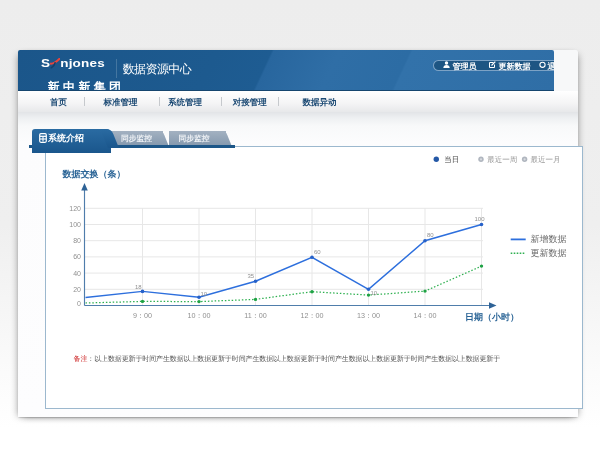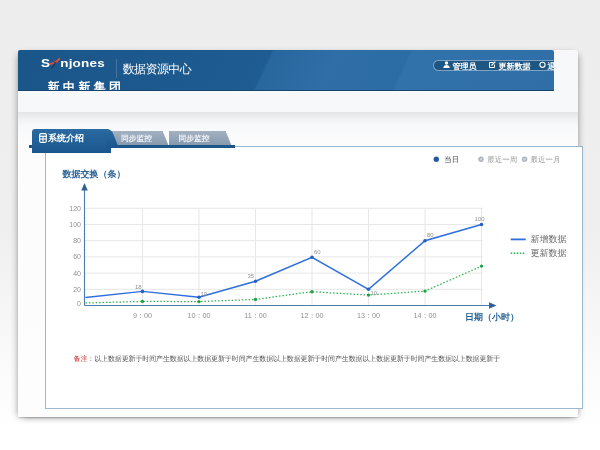--- a/index.html
+++ b/index.html
@@ -72,20 +72,31 @@
           <path d="M0.5 1.5 h4 v0 M0.5 1.5 v5 h5 v-3" stroke="#fff" stroke-width="1" fill="none"></path>
           <path d="M2.5 4.5 L6.3 0.7" stroke="#fff" stroke-width="1.2" fill="none"></path>
         </svg>
       <span style="left:65px">更新数据</span>
       <svg style="left:105px" width="7" height="7" viewBox="0 0 7 7">
           <circle cx="3.5" cy="3.8" r="2.6" stroke="#fff" stroke-width="1.1" fill="none"></circle>
         </svg>
       <span style="left:114px">退出</span>
     </div>
   </div>
+  <div class="nav">
+    <span class="item" style="left:32px">首页</span>
+    <span class="sep" style="left:65.5px"></span>
+    <span class="item" style="left:85.5px">标准管理</span>
+    <span class="sep" style="left:140.5px"></span>
+    <span class="item" style="left:150px">系统管理</span>
+    <span class="sep" style="left:202.8px"></span>
+    <span class="item" style="left:214.8px">对接管理</span>
+    <span class="sep" style="left:260.4px"></span>
+    <span class="item" style="left:284.4px">数据异动</span>
+  </div>
   <div class="content">
     <div class="tabbar"></div>
     <div class="tab tab-g tab2">同步监控</div>
     <div class="tab tab-g tab3">同步监控</div>
     <div class="tab tab-active">
       <svg class="tabicon" width="8" height="10" viewBox="0 0 8 10">
           <rect x="0.7" y="0.7" width="6.6" height="8.6" rx="1.2" fill="none" stroke="#fff" stroke-width="1.2"></rect>
           <path d="M1 3.3 h6" stroke="#fff" stroke-width="1.3"></path>
           <path d="M4 3.3 v5.3" stroke="#fff" stroke-width="1.1"></path>
           <path d="M1 6 h6" stroke="#fff" stroke-width="1.1"></path>

